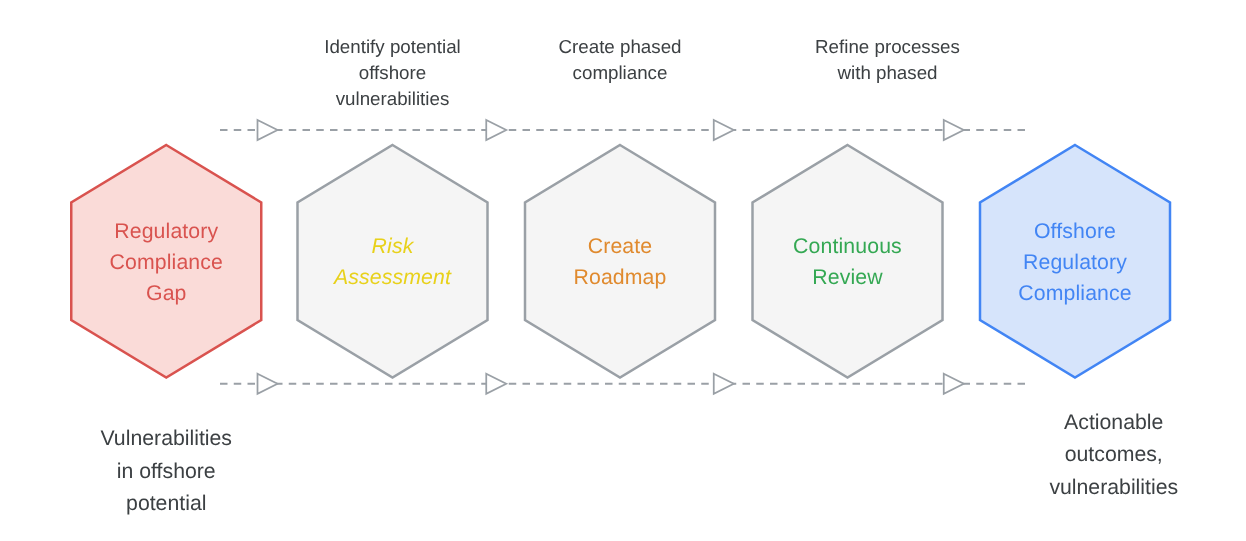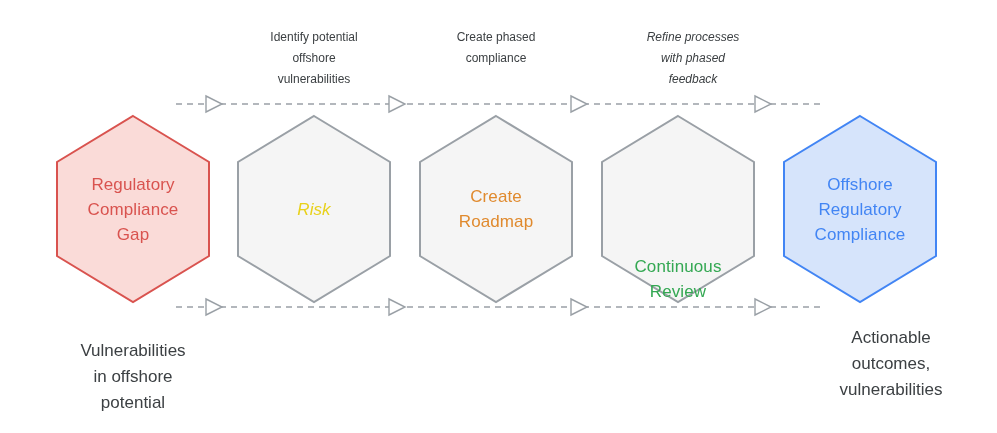--- a/index.html
+++ b/index.html
@@ -57,29 +57,29 @@
   .n1 { left: 55px;  top: 114px; }
   .n2 { left: 236px; top: 114px; }
   .n3 { left: 418px; top: 114px; }
   .n4 { left: 600px; top: 114px; }
   .n5 { left: 782px; top: 114px; }
 
   .caption {
     position: absolute;
     text-align: center;
     color: #3c4043;
-    font-size: 12px;
+    font-size: 15px;
     line-height: 21px;
   }
   .caption span { display: block; white-space: nowrap; }
 
   .top-cap { width: 190px; top: 27px; }
   .tc1 { left: 219px; }
   .tc2 { left: 401px; }
-  .tc3 { left: 598px; font-style: italic; }
+  .tc3 { left: 615px; }
 
   .bot-cap { width: 210px; font-size: 17px; line-height: 26px; }
   .bc1 { left: 28px;  top: 338px; }
   .bc2 { left: 786px; top: 325px; }
 </style>
 </head>
 <body>
 
 <div id="canvas">
 
@@ -114,38 +114,39 @@
       <span>Gap</span>
     </div>
   </div>
 
   <div class="node n2">
     <svg width="156" height="190" viewBox="0 0 156 190" xmlns="http://www.w3.org/2000/svg">
       <polygon points="78,2 154,48 154,142 78,188 2,142 2,48" fill="#F5F5F5" stroke="#9AA0A6" stroke-width="2"></polygon>
     </svg>
     <div class="node-label" style="color:#E8D11A;font-style:italic;">
       <span>Risk</span>
+      <span>Assessment</span>
     </div>
   </div>
 
   <div class="node n3">
     <svg width="156" height="190" viewBox="0 0 156 190" xmlns="http://www.w3.org/2000/svg">
       <polygon points="78,2 154,48 154,142 78,188 2,142 2,48" fill="#F5F5F5" stroke="#9AA0A6" stroke-width="2"></polygon>
     </svg>
     <div class="node-label" style="color:#E08A2E;">
       <span>Create</span>
       <span>Roadmap</span>
     </div>
   </div>
 
   <div class="node n4">
     <svg width="156" height="190" viewBox="0 0 156 190" xmlns="http://www.w3.org/2000/svg">
       <polygon points="78,2 154,48 154,142 78,188 2,142 2,48" fill="#F5F5F5" stroke="#9AA0A6" stroke-width="2"></polygon>
     </svg>
-    <div class="node-label" style="color:#34A853;justify-content:flex-end;">
+    <div class="node-label" style="color:#34A853;">
       <span>Continuous</span>
       <span>Review</span>
     </div>
   </div>
 
   <div class="node n5">
     <svg width="156" height="190" viewBox="0 0 156 190" xmlns="http://www.w3.org/2000/svg">
       <polygon points="78,2 154,48 154,142 78,188 2,142 2,48" fill="#D6E4FB" stroke="#4285F4" stroke-width="2"></polygon>
     </svg>
     <div class="node-label" style="color:#4285F4;">
@@ -160,21 +161,20 @@
     <span>offshore</span>
     <span>vulnerabilities</span>
   </div>
   <div class="caption top-cap tc2">
     <span>Create phased</span>
     <span>compliance</span>
   </div>
   <div class="caption top-cap tc3">
     <span>Refine processes</span>
     <span>with phased</span>
-    <span>feedback</span>
   </div>
 
   <div class="caption bot-cap bc1">
     <span>Vulnerabilities</span>
     <span>in offshore</span>
     <span>potential</span>
   </div>
   <div class="caption bot-cap bc2">
     <span>Actionable</span>
     <span>outcomes,</span>

